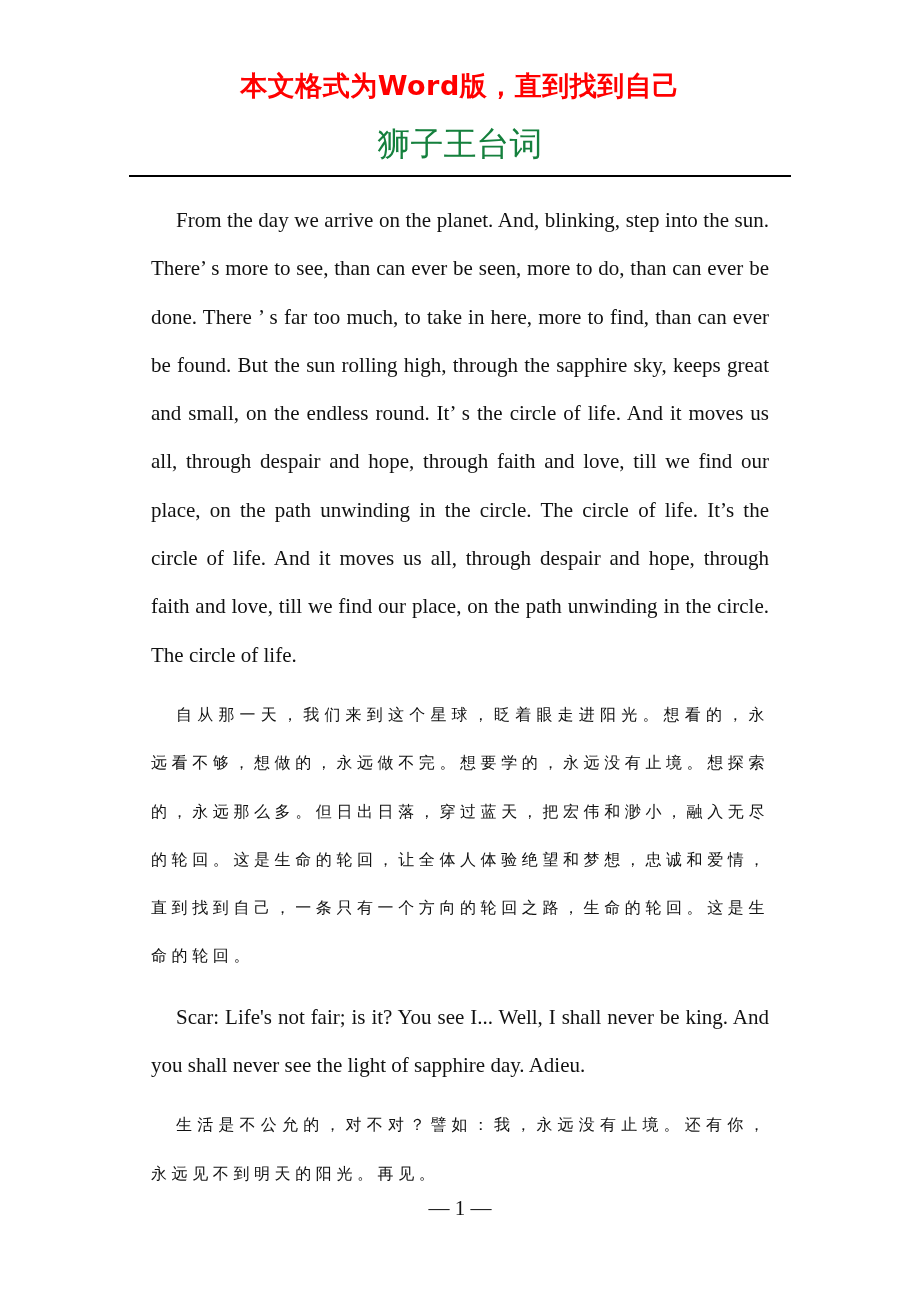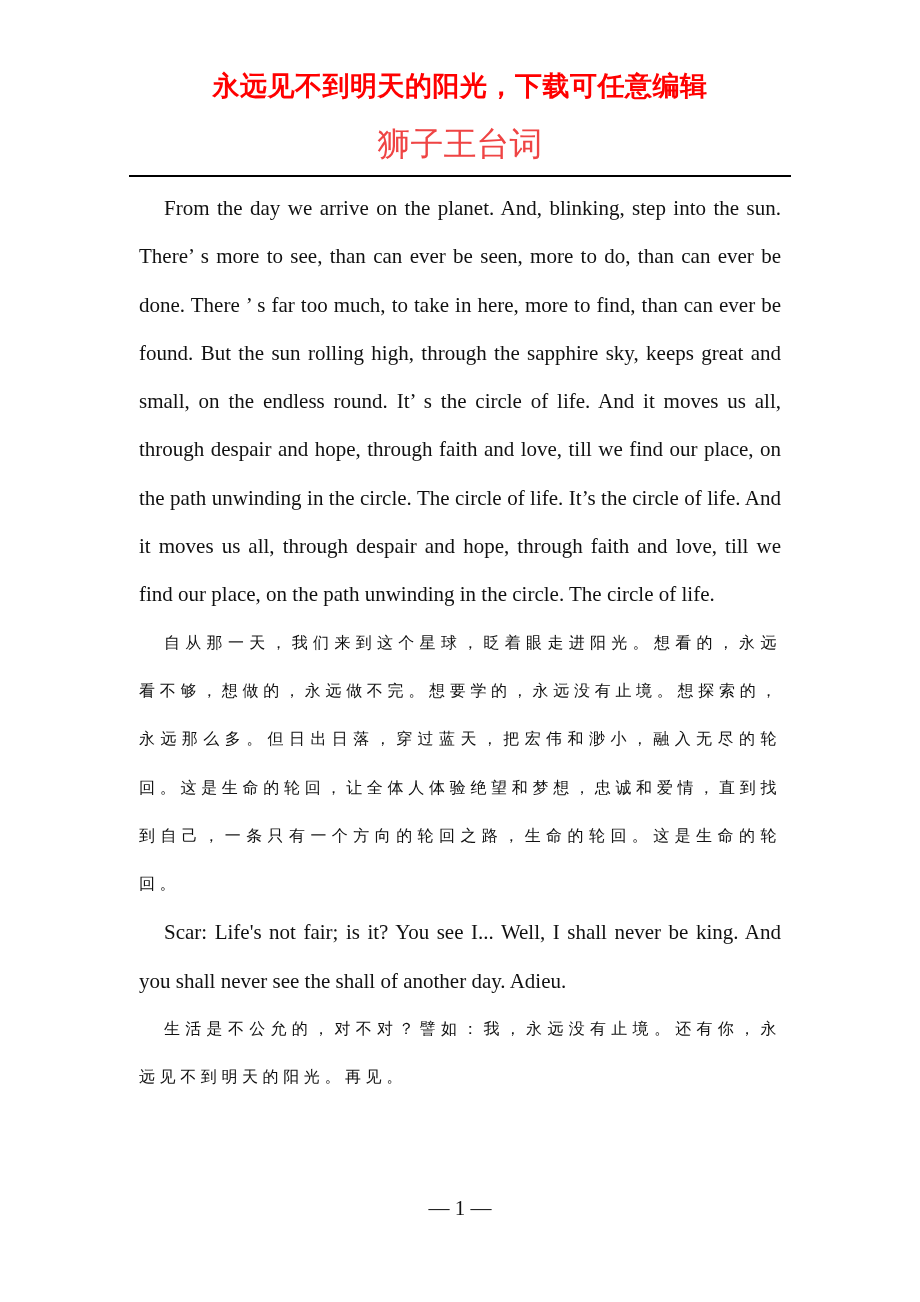--- a/index.html
+++ b/index.html
@@ -5,46 +5,46 @@
   html, body { margin: 0; padding: 0; background: #ffffff; }
   body { width: 920px; height: 1302px; position: relative; overflow: hidden; }
   .page { position: absolute; left: 0; top: 0; width: 920px; height: 1302px; background: #fff; }
   .banner {
     position: absolute; top: 68px; left: 0; width: 920px; text-align: center;
     font-family: "DejaVu Sans", sans-serif; font-weight: bold; font-size: 27px;
     color: #ff0000; line-height: 36px; letter-spacing: 0.5px;
   }
   .title {
     position: absolute; top: 122px; left: 0; width: 920px; text-align: center;
-    font-family: "DejaVu Sans", sans-serif; font-size: 33px; color: #ef4444;
+    font-family: "DejaVu Sans", sans-serif; font-size: 33px; color: #15803d;
     line-height: 44px;
   }
   .rule { position: absolute; top: 175px; left: 129px; width: 662px; height: 2px; background: #000; }
   .body {
     position: absolute; top: 184px; left: 139px; width: 642px;
     font-family: "Liberation Serif", serif; color: #111; font-size: 21px;
     line-height: 48.3px; text-align: justify;
   }
-  .p { margin: 0; text-indent: 25px; }
+  .p { margin: 12px; text-indent: 25px; }
   .p.en { word-spacing: 0px; }
   .p.cn { font-family: "DejaVu Sans", sans-serif; font-size: 16px; letter-spacing: 4.6px; }
   .footer {
     position: absolute; top: 1196px; left: 0; width: 920px; text-align: center;
     font-family: "Liberation Serif", serif; font-size: 21px; color: #111;
   }
 </style>
 </head>
 <body>
 
 <div class="page">
-  <div class="banner">永远见不到明天的阳光，下载可任意编辑</div>
+  <div class="banner">本文格式为Word版，直到找到自己</div>
   <div class="title">狮子王台词</div>
   <div class="rule"></div>
 
   <div class="body">
     <p class="p en">From the day we arrive on the planet. And, blinking, step into the sun. There’ s more to see, than can ever be seen, more to do, than can ever be done. There ’ s far too much, to take in here, more to find, than can ever be found. But the sun rolling high, through the sapphire sky, keeps great and small, on the endless round. It’ s the circle of life. And it moves us all, through despair and hope, through faith and love, till we find our place, on the path unwinding in the circle. The circle of life. It’s the circle of life. And it moves us all, through despair and hope, through faith and love, till we find our place, on the path unwinding in the circle. The circle of life.</p>
     <p class="p cn">自从那一天，我们来到这个星球，眨着眼走进阳光。想看的，永远看不够，想做的，永远做不完。想要学的，永远没有止境。想探索的，永远那么多。但日出日落，穿过蓝天，把宏伟和渺小，融入无尽的轮回。这是生命的轮回，让全体人体验绝望和梦想，忠诚和爱情，直到找到自己，一条只有一个方向的轮回之路，生命的轮回。这是生命的轮回。</p>
-    <p class="p en">Scar: Life's not fair; is it? You see I... Well, I shall never be king. And you shall never see the shall of another day. Adieu.</p>
+    <p class="p en">Scar: Life's not fair; is it? You see I... Well, I shall never be king. And you shall never see the light of sapphire day. Adieu.</p>
     <p class="p cn">生活是不公允的，对不对？譬如：我，永远没有止境。还有你，永远见不到明天的阳光。再见。</p>
   </div>
 
   <div class="footer">— 1 —</div>
 </div>
 
 </body></html>

